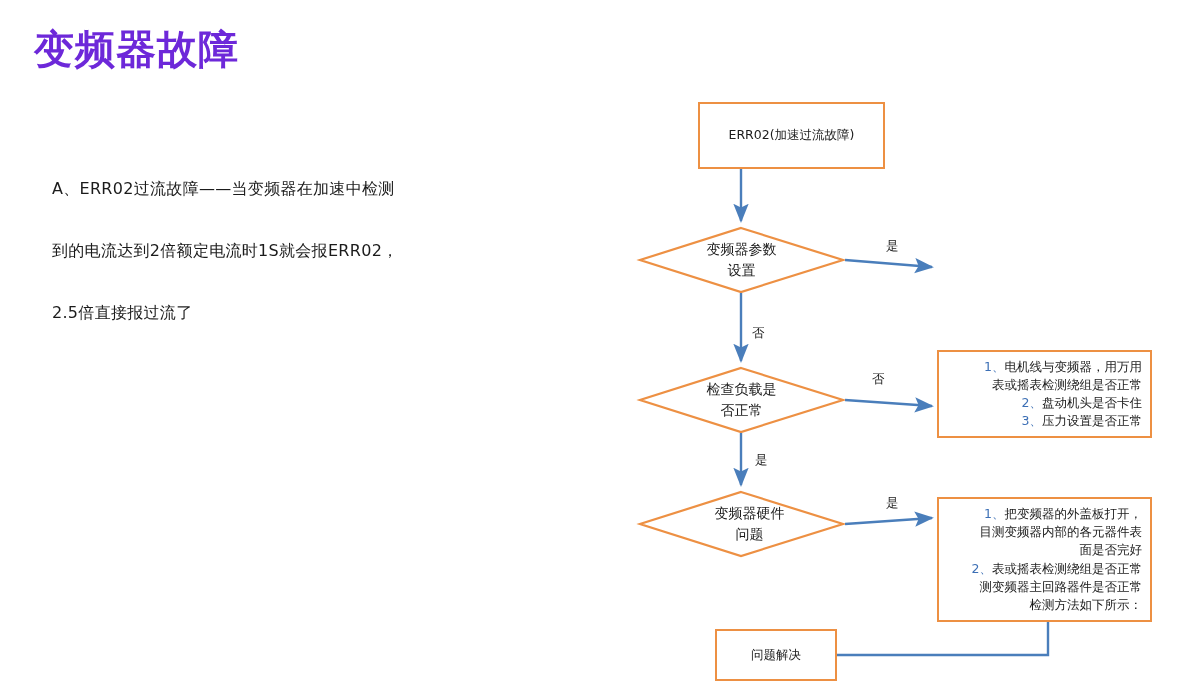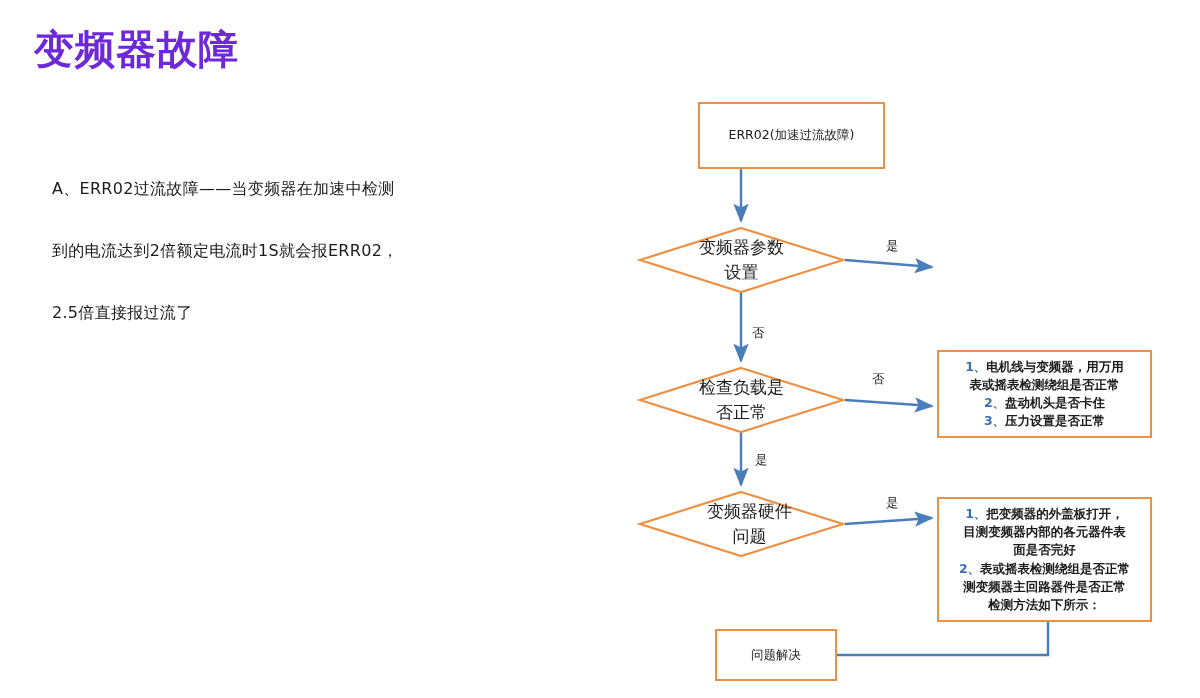--- a/index.html
+++ b/index.html
@@ -68,35 +68,34 @@
   .box {
     border: 2.5px solid #ED9043;
     background: #ffffff;
     font-size: 12.5px;
     line-height: 1.45;
     padding: 4px 8px;
   }
   .box.centered { justify-content: center; }
   .box.left-text {
     justify-content: flex-start;
-    text-align: center;
-    font-weight: bold;
+    text-align: right;
   }
   .box .txt { display: block; width: 100%; }
   .box .bline { display: block; white-space: nowrap; }
   .num { color: #3C6FB5; }
 
   
   .diamond-label {
     position: absolute;
     display: flex;
     align-items: center;
     justify-content: center;
     text-align: center;
-    font-size: 17px;
+    font-size: 14px;
     line-height: 1.5;
     color: #1b1b1b;
     pointer-events: none;
   }
   .diamond-hit {
     position: absolute;
   }
 
   
   .edge-label {

